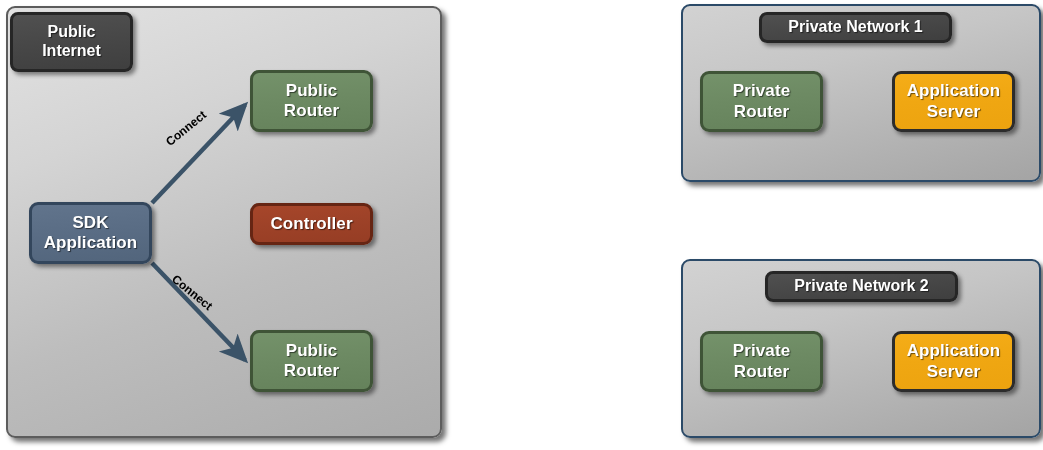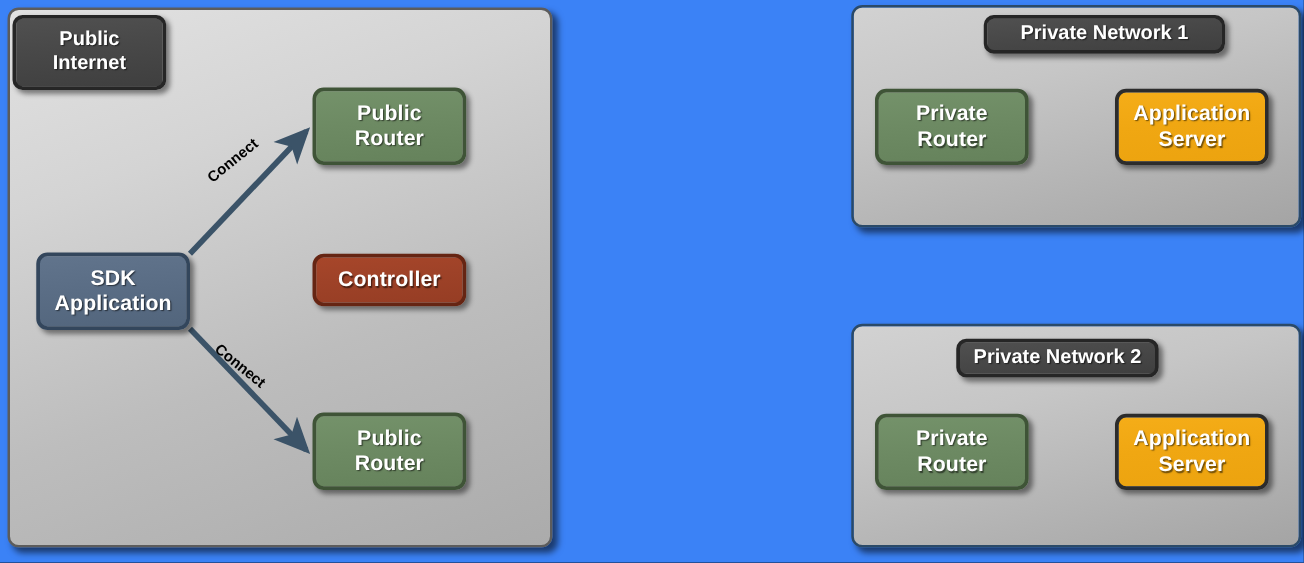--- a/index.html
+++ b/index.html
@@ -12,21 +12,21 @@
     height: 450px;
     position: relative;
     overflow: hidden;
     font-family: "Liberation Sans", sans-serif;
   }
   #canvas {
     position: absolute;
     left: 0; top: 0;
     width: 1043px;
     height: 450px;
-    background: #3b82f6;
+    background: #ffffff;
   }
 
   
   .panel {
     position: absolute;
     box-sizing: border-box;
     border-radius: 9px;
   }
   .panel-public {
     left: 6px; top: 6px;
@@ -104,25 +104,25 @@
   }
 
   
   #node-public-internet { left: 10px;  top: 12px;  width: 123px; height: 60px; }
   #node-public-router-1  { left: 250px; top: 70px;  width: 123px; height: 62px; }
   #node-sdk-application  { left: 29px;  top: 202px; width: 123px; height: 62px; }
   #node-controller       { left: 250px; top: 203px; width: 123px; height: 42px; }
   #node-public-router-2  { left: 250px; top: 330px; width: 123px; height: 62px; }
 
   
-  #chip-private-network-1 { left: 787px; top: 12px;  width: 193px; height: 31px; }
+  #chip-private-network-1 { left: 759px; top: 12px;  width: 193px; height: 31px; }
   #node-private-router-1  { left: 700px; top: 71px;  width: 123px; height: 61px; }
   #node-app-server-1      { left: 892px; top: 71px;  width: 123px; height: 61px; }
 
-  #chip-private-network-2 { left: 765px; top: 271px; width: 162px; height: 31px; }
+  #chip-private-network-2 { left: 765px; top: 271px; width: 193px; height: 31px; }
   #node-private-router-2  { left: 700px; top: 331px; width: 123px; height: 61px; }
   #node-app-server-2      { left: 892px; top: 331px; width: 123px; height: 61px; }
 
   
   #edges {
     position: absolute;
     left: 0; top: 0;
     width: 1043px; height: 450px;
     pointer-events: none;
   }

